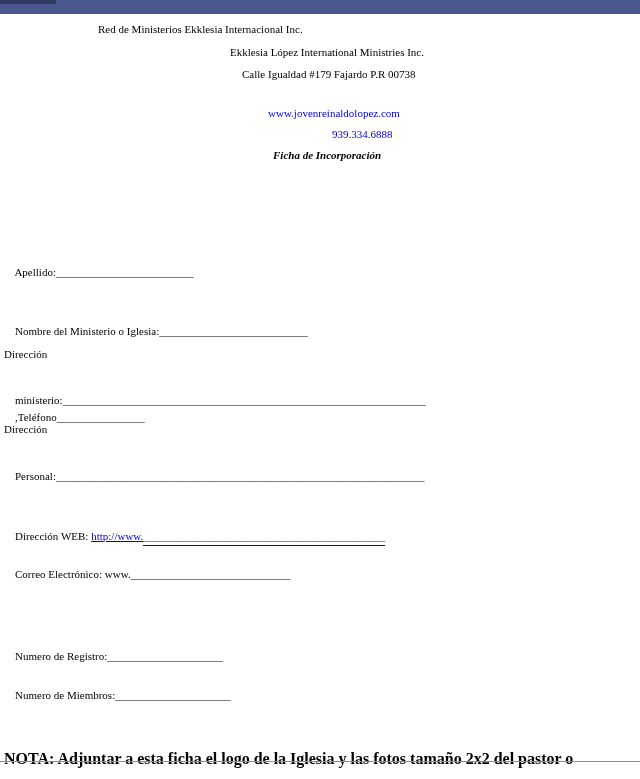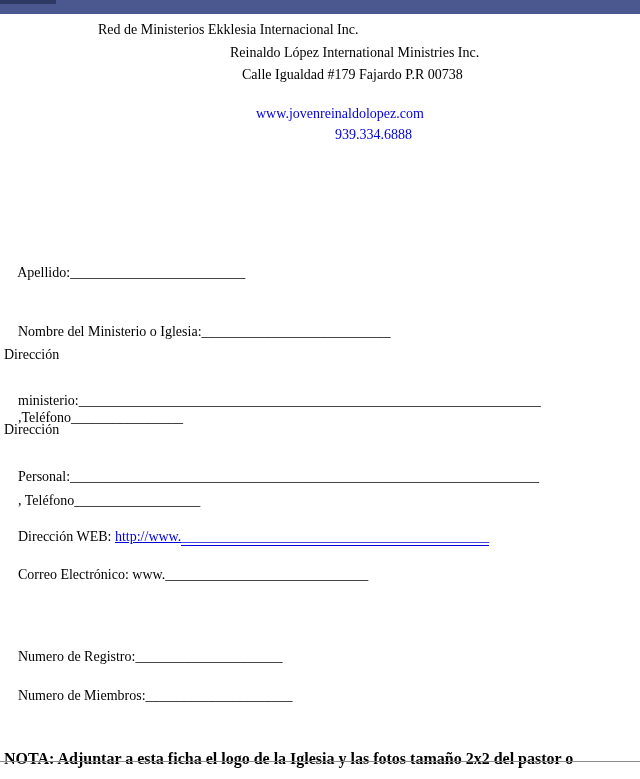--- a/index.html
+++ b/index.html
@@ -9,21 +9,21 @@
     background:#ffffff;
     overflow:hidden;
     font-family:"Liberation Serif","DejaVu Serif",serif;
     color:#000;
   }
   .topbar{position:absolute;left:0;top:0;width:640px;height:14px;}
   .notch{position:absolute;left:0;top:0;width:56px;height:4px;}
   .line{
     position:absolute;
     left:4px;
-    font-size:14px;
+    font-size:11px;
     line-height:19px;
     white-space:pre;
   }
   .hline{left:0;}
   .title-line{font-weight:bold;font-style:italic;}
   a.link, .link{color:var(--link);text-decoration:none;cursor:pointer;}
   .link-text{text-decoration:underline;}
   .link-blank{
     text-decoration:none;
     border-bottom:1.6px solid var(--link);
@@ -41,29 +41,30 @@
 </head>
 <body>
 
 <div class="doc" style="--link: #0000dd; background: rgb(255, 255, 255); color: rgb(0, 0, 0);">
 
   <div class="topbar" style="background: rgb(75, 88, 144);">
     <div class="notch" style="background: rgb(46, 57, 99);"></div>
   </div>
 
   <div class="line hline" style="left:98px;top:20px">Red de Ministerios Ekklesia Internacional Inc.</div>
-  <div class="line hline" style="left:230px;top:43px">Reinaldo López International Ministries Inc.</div>
+  <div class="line hline" style="left:230px;top:43px">Ekklesia López International Ministries Inc.</div>
   <div class="line hline" style="left:242px;top:65px">Calle Igualdad #179 Fajardo P.R 00738</div>
-  <div class="line hline" style="left:242px;top:85px">
+  <div class="line hline" style="left:257px;top:85px">
     <a class="link link-text">www.jovenreinaldolopez.com</a>
   </div>
   <div class="line hline" style="left:321px;top:106px">
     <a class="link link-text">939.334.6888</a>
   </div>
 
+  <div class="line title-line" style="left:273px;top:146px">Ficha de Incorporación</div>
 
 
   <div class="line" style="top:244px">
     <span>Apellido:</span><span>_________________________</span>
   </div>
 
 
   <div class="line" style="top:303px">
     <span>Nombre del Ministerio o Iglesia:</span><span>___________________________</span>
   </div>
@@ -72,23 +73,20 @@
   <div class="line" style="top:372px">
     <span>ministerio:</span><span>__________________________________________________________________</span>
   </div>
   <div class="line" style="top:389px">
     <span>,Teléfono</span><span>________________</span>
   </div>
 
   <div class="line" style="top:420px">Dirección</div>
   <div class="line" style="top:448px">
     <span>Personal:</span><span>___________________________________________________________________</span>
-  </div>
-  <div class="line" style="top:472px">
-    <span>, Teléfono</span><span>__________________</span>
   </div>
 
   <div class="line" style="top:508px">
     <span>Dirección WEB: </span><a class="link"><span class="link-text">http://www.</span><span class="link-blank">____________________________________________</span></a>
   </div>
 
   <div class="line" style="top:546px">
     <span>Correo Electrónico: www.</span><span>_____________________________</span>
   </div>
 

